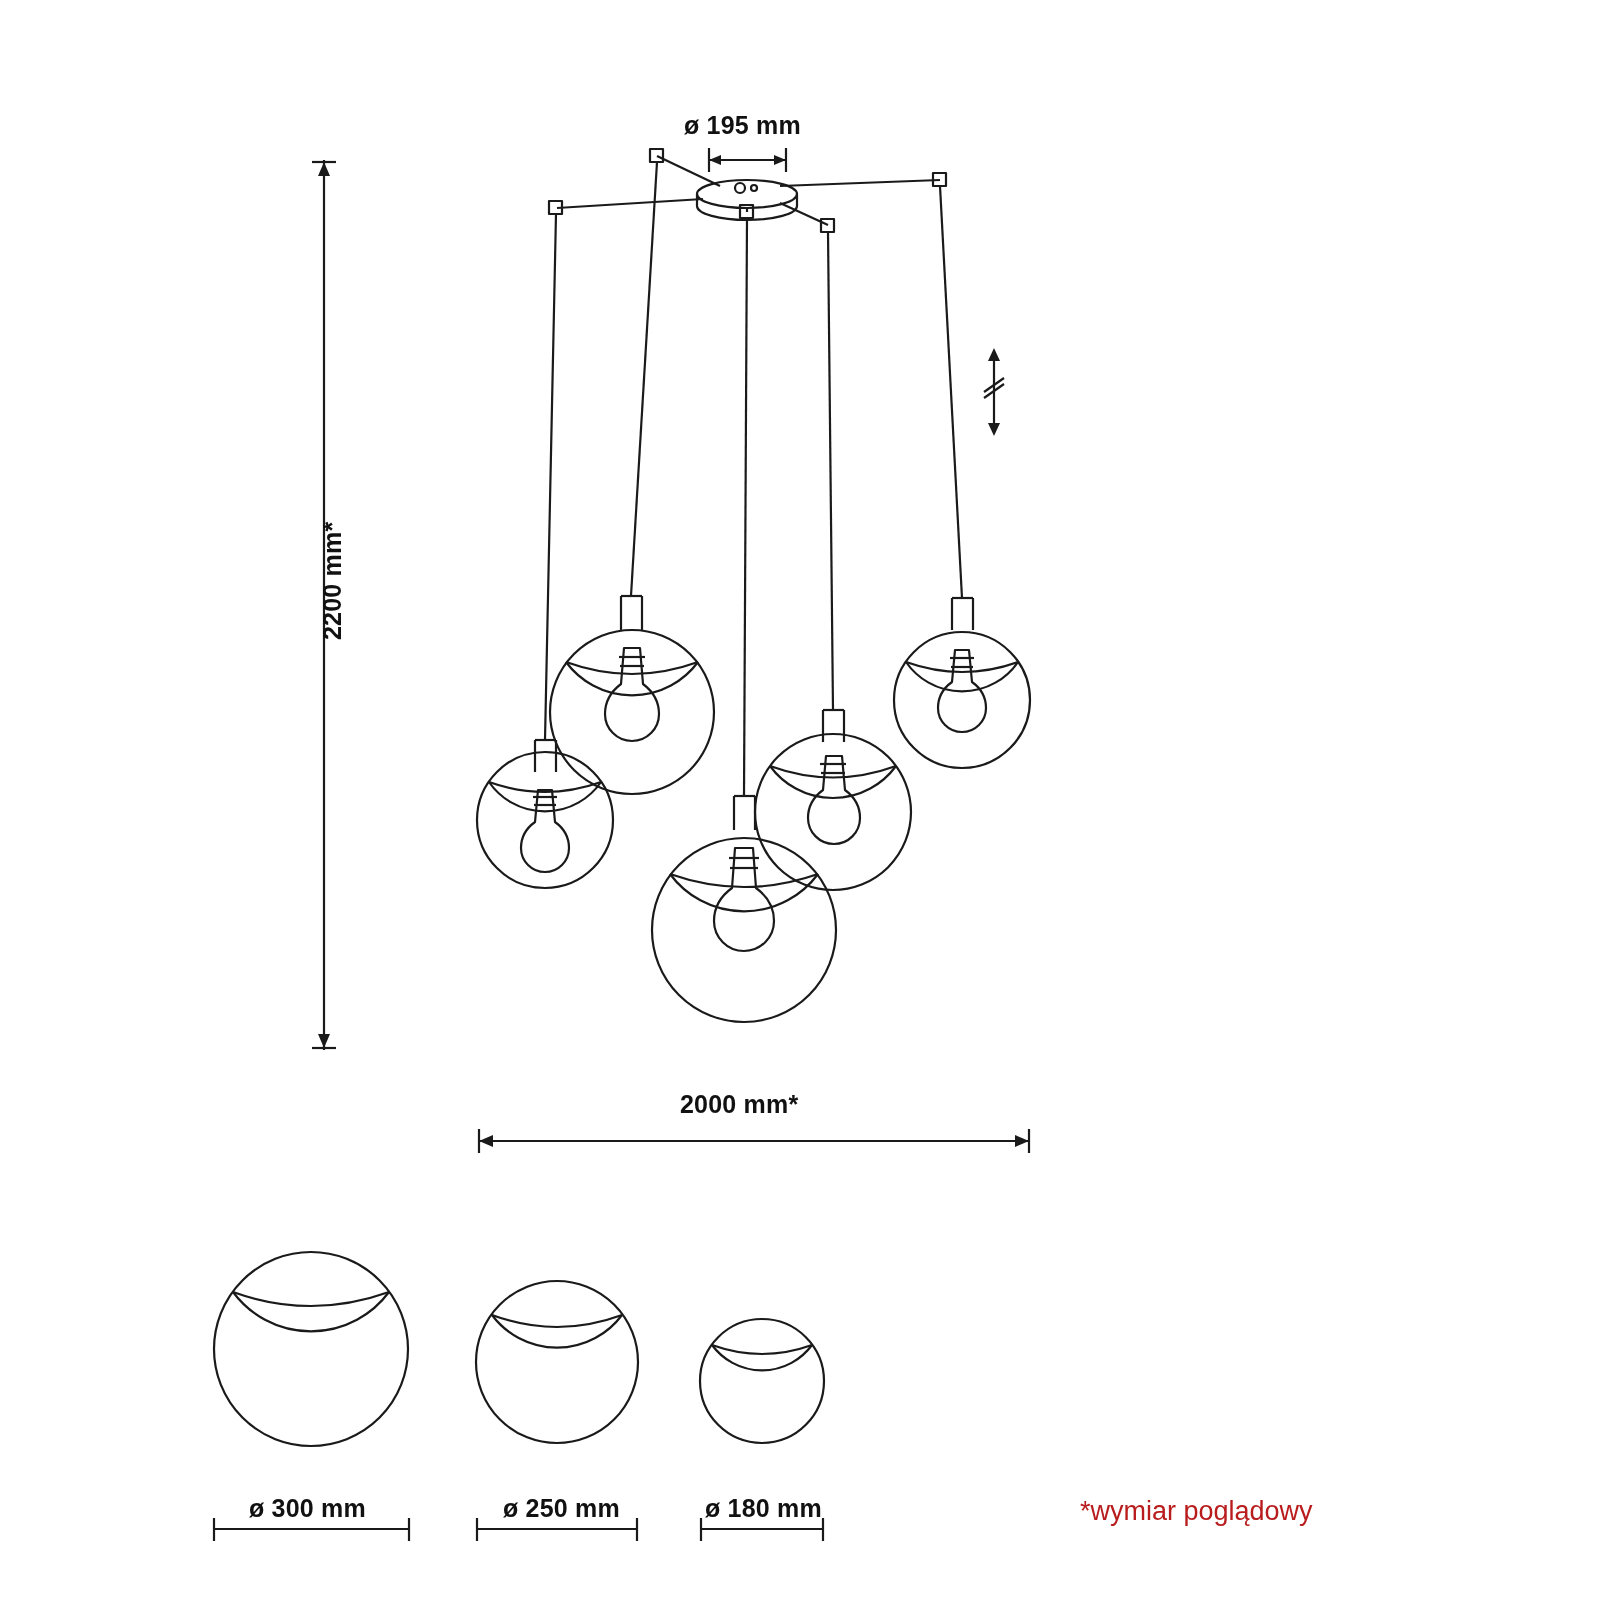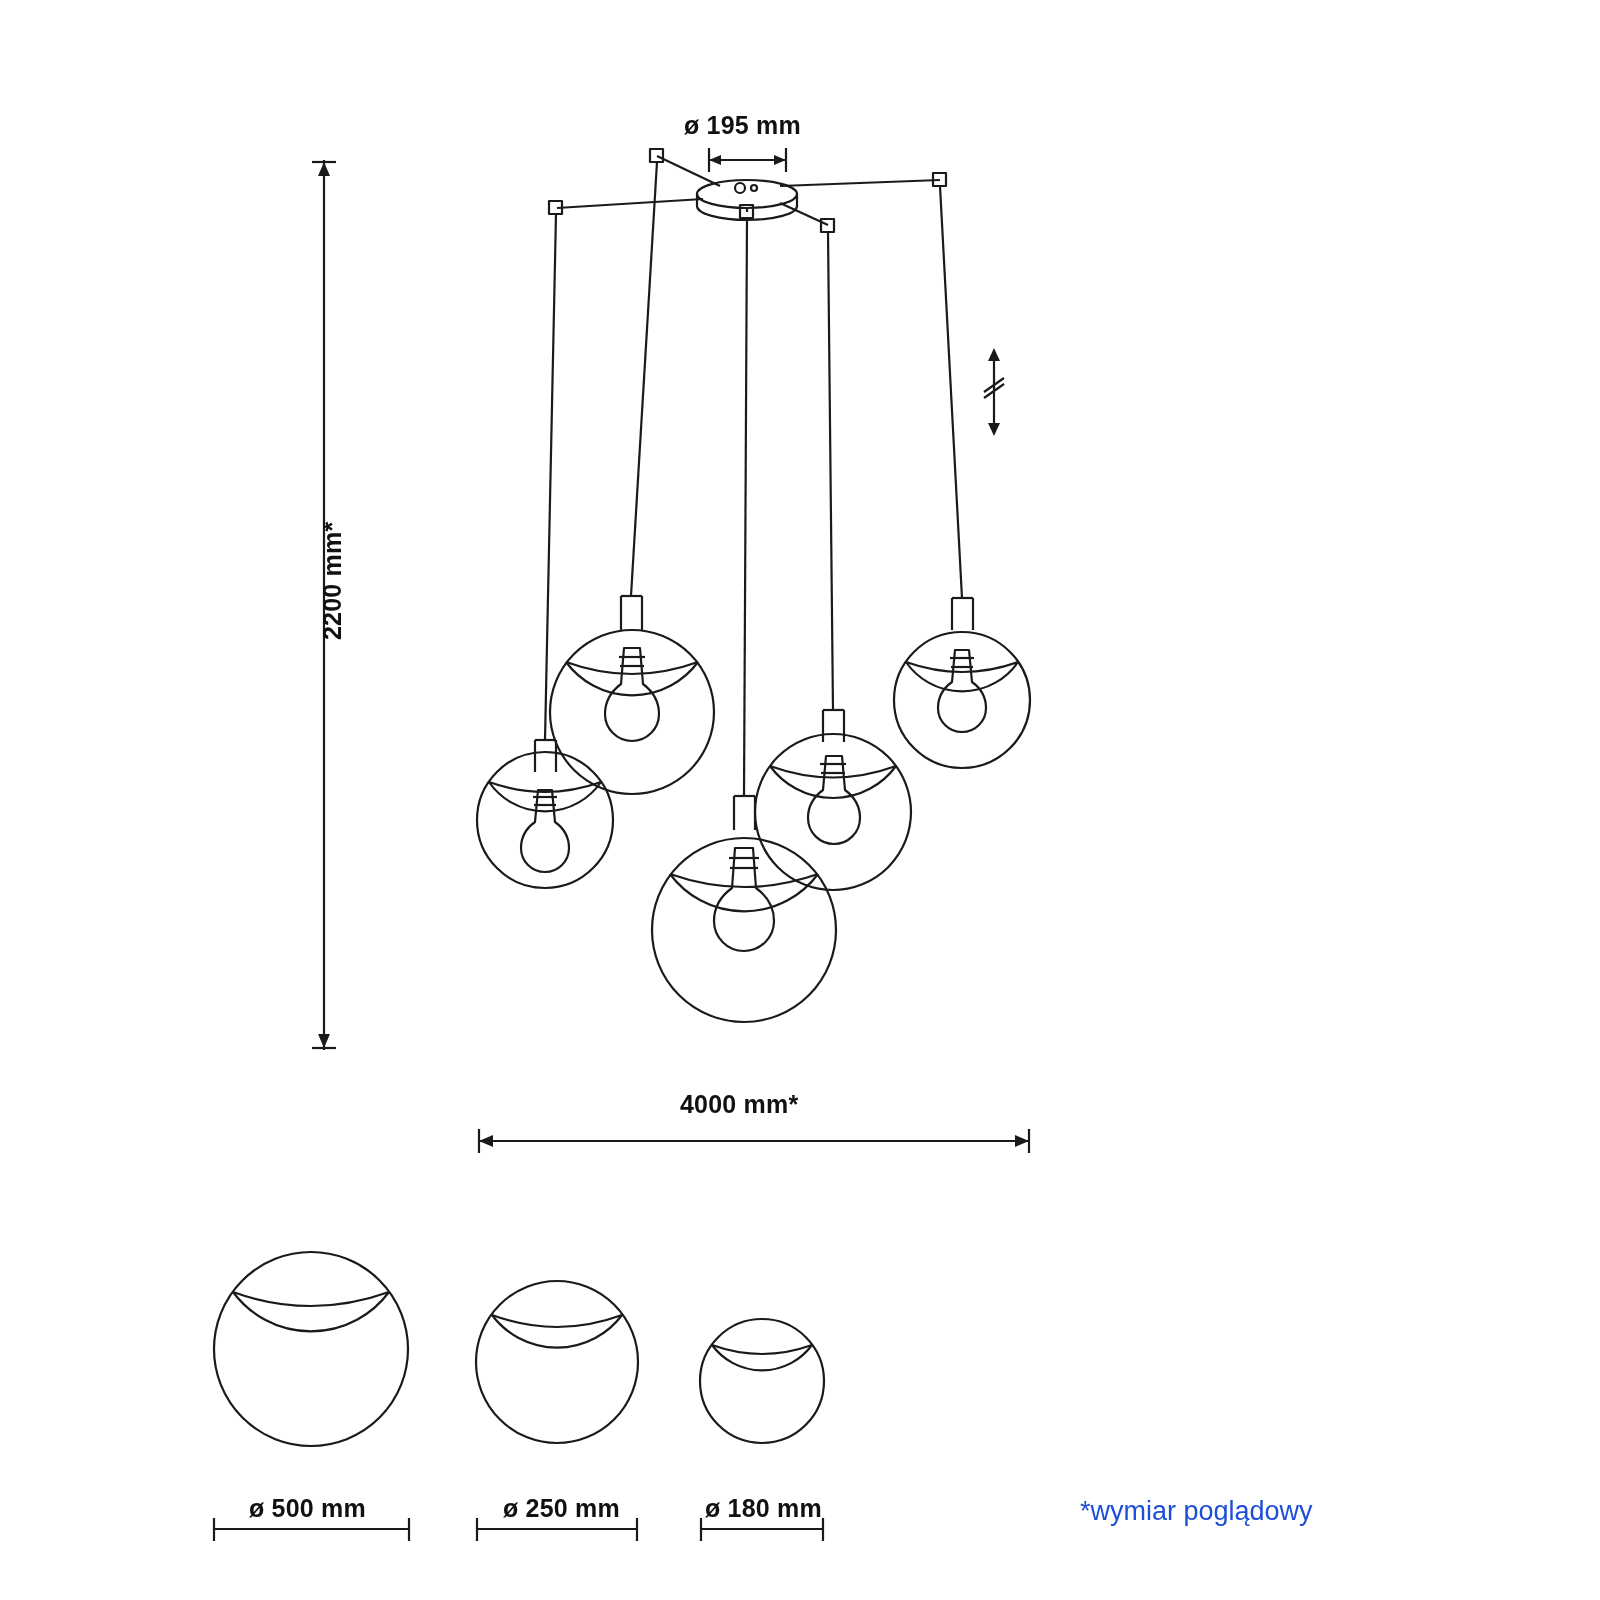--- a/index.html
+++ b/index.html
@@ -35,21 +35,21 @@
     white-space: nowrap;
   }
   .lbl.vert {
     transform: rotate(-90deg);
     transform-origin: left top;
   }
   .note {
     position: absolute;
     font-size: 27px;
     font-weight: 400;
-    color: #1d4ed8;
+    color: #b91c1c;
     white-space: nowrap;
   }
 </style>
 </head>
 <body>
 
 <div class="stage">
 
   <svg class="drawing" viewBox="0 0 1600 1600">
     <g fill="none" stroke="#1a1a1a" stroke-width="2.2" stroke-linecap="butt" stroke-linejoin="round">
@@ -208,21 +208,21 @@
         <line x1="823" y1="1518" x2="823" y2="1541"></line>
       </g>
 
     </g>
   </svg>
 
   <div class="lbl" style="left:684px; top:111px;text-align:right;">ø 195 mm</div>
 
   <div class="lbl vert" style="left:318px; top:640px;">2200 mm*</div>
 
-  <div class="lbl" style="left:680px; top:1090px;">4000 mm*</div>
-
-  <div class="lbl" style="left:249px; top:1494px;">ø 500 mm</div>
+  <div class="lbl" style="left:680px; top:1090px;">2000 mm*</div>
+
+  <div class="lbl" style="left:249px; top:1494px;">ø 300 mm</div>
   <div class="lbl" style="left:503px; top:1494px;text-align:center;">ø 250 mm</div>
   <div class="lbl" style="left:705px; top:1494px;">ø 180 mm</div>
 
   <div class="note" style="left:1080px; top:1496px;">*wymiar poglądowy</div>
 
 </div>
 
 </body></html>

